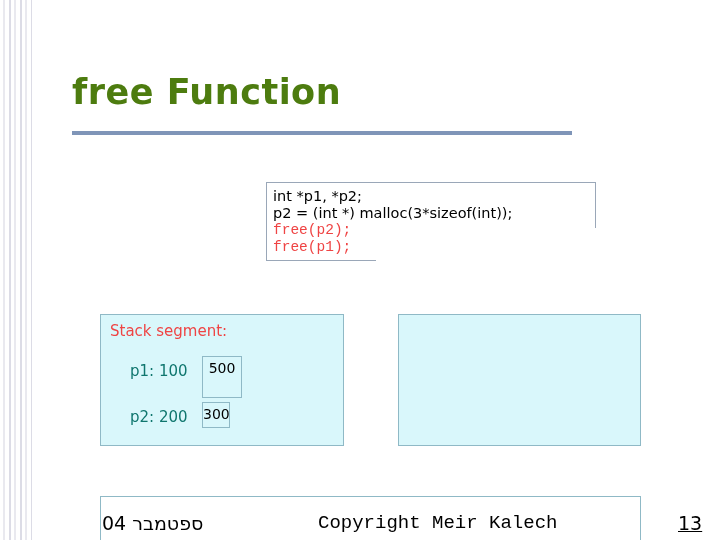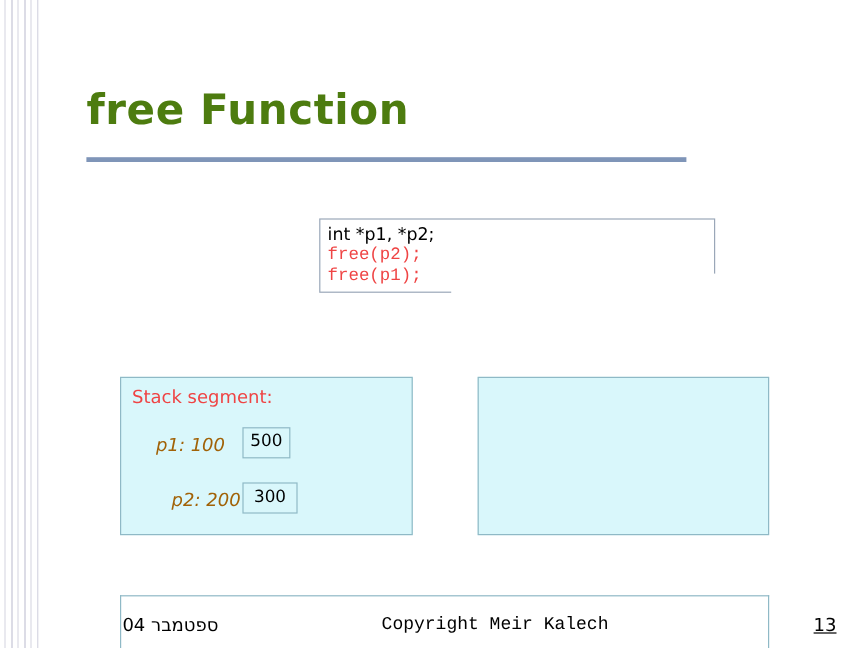--- a/index.html
+++ b/index.html
@@ -102,72 +102,72 @@
     font-size: 15px;
     color: #ef4444;
     white-space: nowrap;
   }
   .stack-label { left: 110px; top: 322px; }
   .data-label  { left: 404px; top: 328px; }
 
   .ptr-label {
     position: absolute;
     font-size: 15px;
-    color: #a16207;
+    color: #0f766e;
     white-space: nowrap;
-    font-style: italic;
   }
   .p1-label { left: 130px; top: 362px; }
-  .p2-label { left: 143px; top: 408px; }
+  .p2-label { left: 130px; top: 408px; }
 
   .val-box {
     position: absolute;
     box-sizing: border-box;
     border: 1px solid #8fb9c6;
     background: #d9f7fb;
     font-size: 14px;
     color: #000000;
     text-align: center;
     padding-top: 3px;
   }
-  .v1 { left: 202px; top: 356px; width: 40px; height: 26px; }
-  .v2 { left: 202px; top: 402px; width: 46px; height: 26px; }
+  .v1 { left: 202px; top: 356px; width: 40px; height: 42px; }
+  .v2 { left: 202px; top: 402px; width: 28px; height: 26px; }
   .footer-box {
     position: absolute;
     left: 100px;
     top: 496px;
     width: 541px;
     height: 44px;
     box-sizing: border-box;
     border: 1px solid #8fb9c6;
     border-bottom: none;
     background: transparent;
   }
   .footer-text {
     position: absolute;
-    font-size: 15px;
+    font-size: 19px;
     color: #000000;
     white-space: nowrap;
   }
   .footer-date  { left: 102px; top: 512px; }
   .footer-copy  { left: 318px; top: 512px; font-family: Liberation Mono, monospace; }
   .footer-page  { left: 678px; top: 512px; text-decoration: underline; }
 </style>
 </head>
 <body>
 
 <div class="slide">
 
   <div class="stripes"></div>
 
   <div class="title">free Function</div>
   <div class="title-rule"></div>
 
   <div class="code-box">
     <div class="code-line">int *p1, *p2;</div>
+    <div class="code-line">p2 = (int *) malloc(3*sizeof(int));</div>
     <div class="code-line free">free(p2);</div>
     <div class="code-line free">free(p1);</div>
   </div>
   <div class="code-mask"></div>
 
   <div class="seg-box stack-box"></div>
   <div class="seg-label stack-label">Stack segment:</div>
 
   <div class="ptr-label p1-label">p1: 100</div>
   <div class="val-box v1">500</div>

